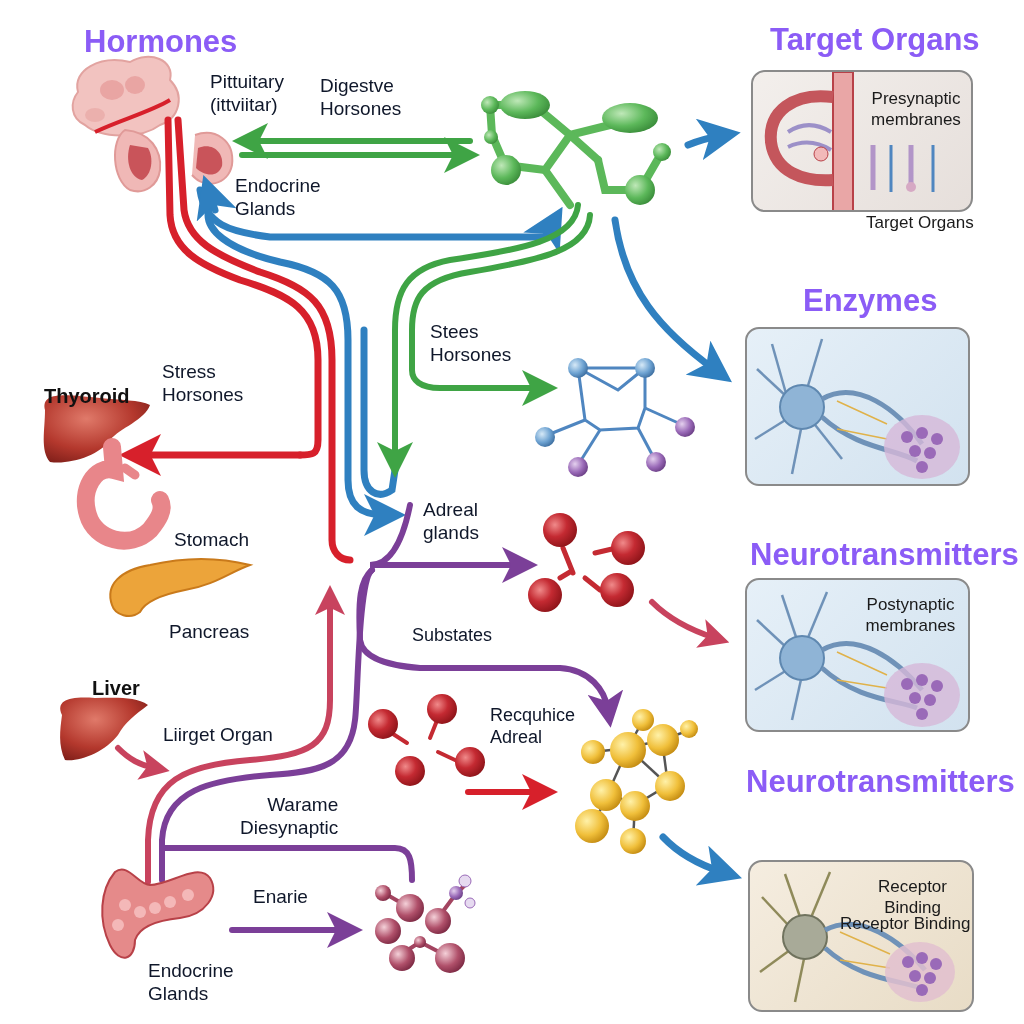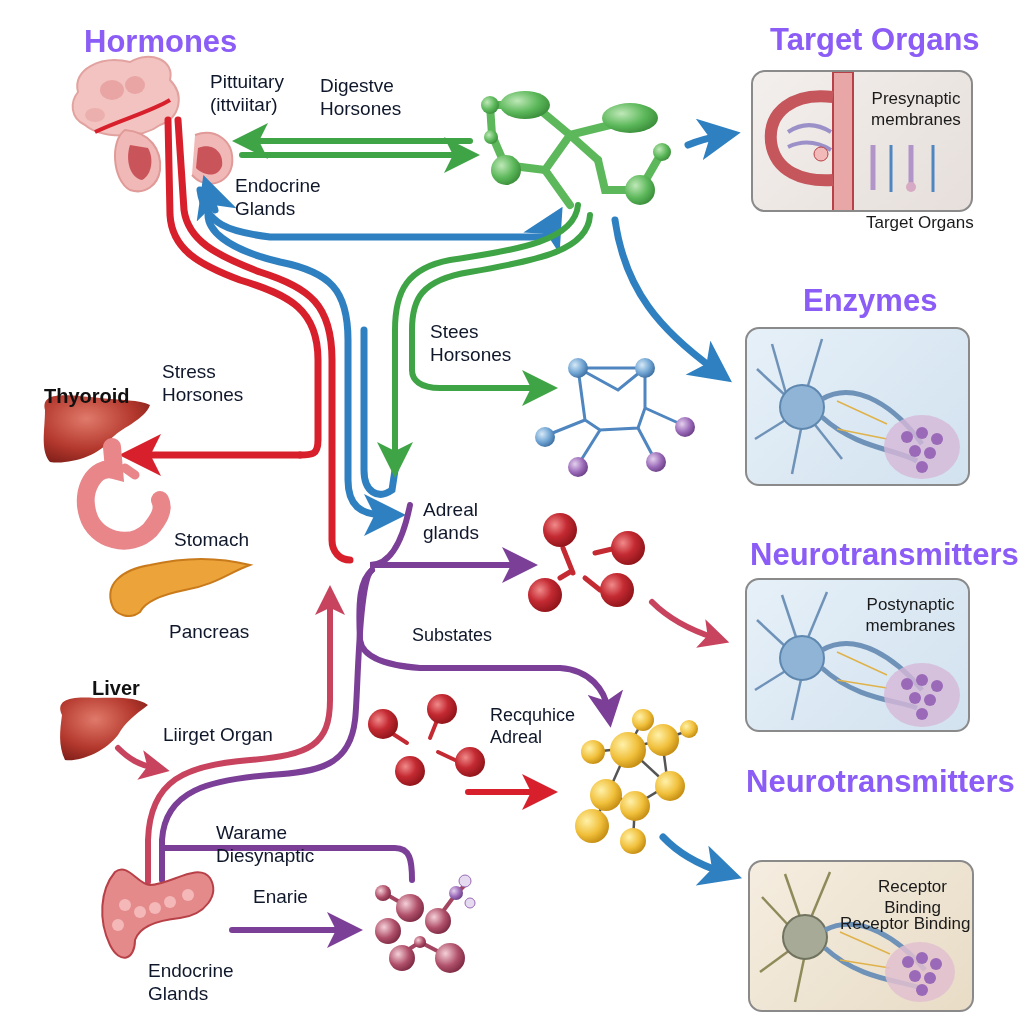--- a/index.html
+++ b/index.html
@@ -261,21 +261,21 @@
 
 <div class="hd-sm" style="left:44px;top:365px;margin-top:20px;">Thyoroid</div>
 <div class="lbl" style="left:162px;top:360px;">
   <div>Stress</div>
   <div>Horsones</div>
 </div>
 <div class="lbl" style="left:174px;top:496px;margin-top:32px;">Stomach</div>
 <div class="lbl" style="left:169px;top:620px;">Pancreas</div>
 <div class="hd-sm" style="left:92px;top:677px;">Liver</div>
 <div class="lbl" style="left:163px;top:723px;text-align:right;">Liirget Organ</div>
-<div class="lbl" style="left:216px;top:793px;text-align:left;margin-top:28px;">
+<div class="lbl" style="left:240px;top:793px;text-align:right;">
   <div>Warame</div>
   <div>Diesynaptic</div>
 </div>
 <div class="lbl" style="left:253px;top:885px;">Enarie</div>
 <div class="lbl" style="left:148px;top:959px;">
   <div>Endocrine</div>
   <div>Glands</div>
 </div>
 
 <div class="lbl" style="left:430px;top:320px;">

